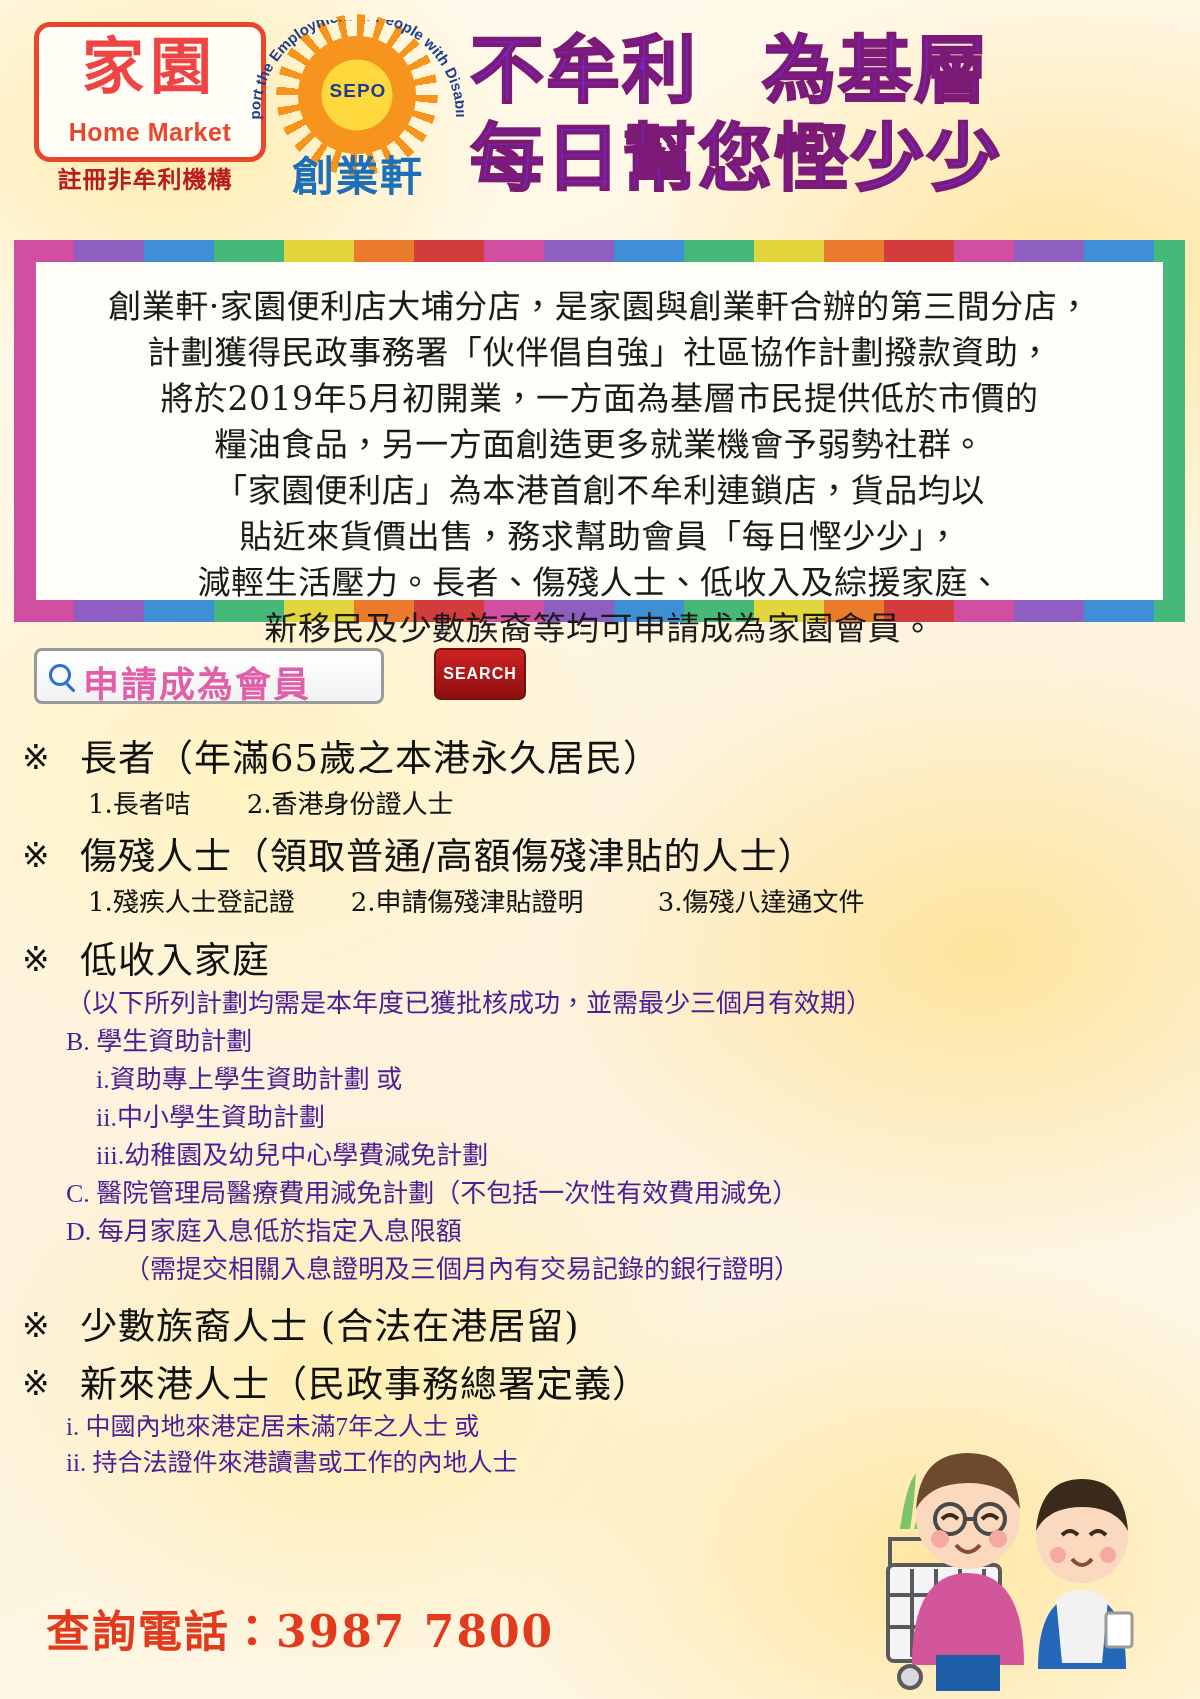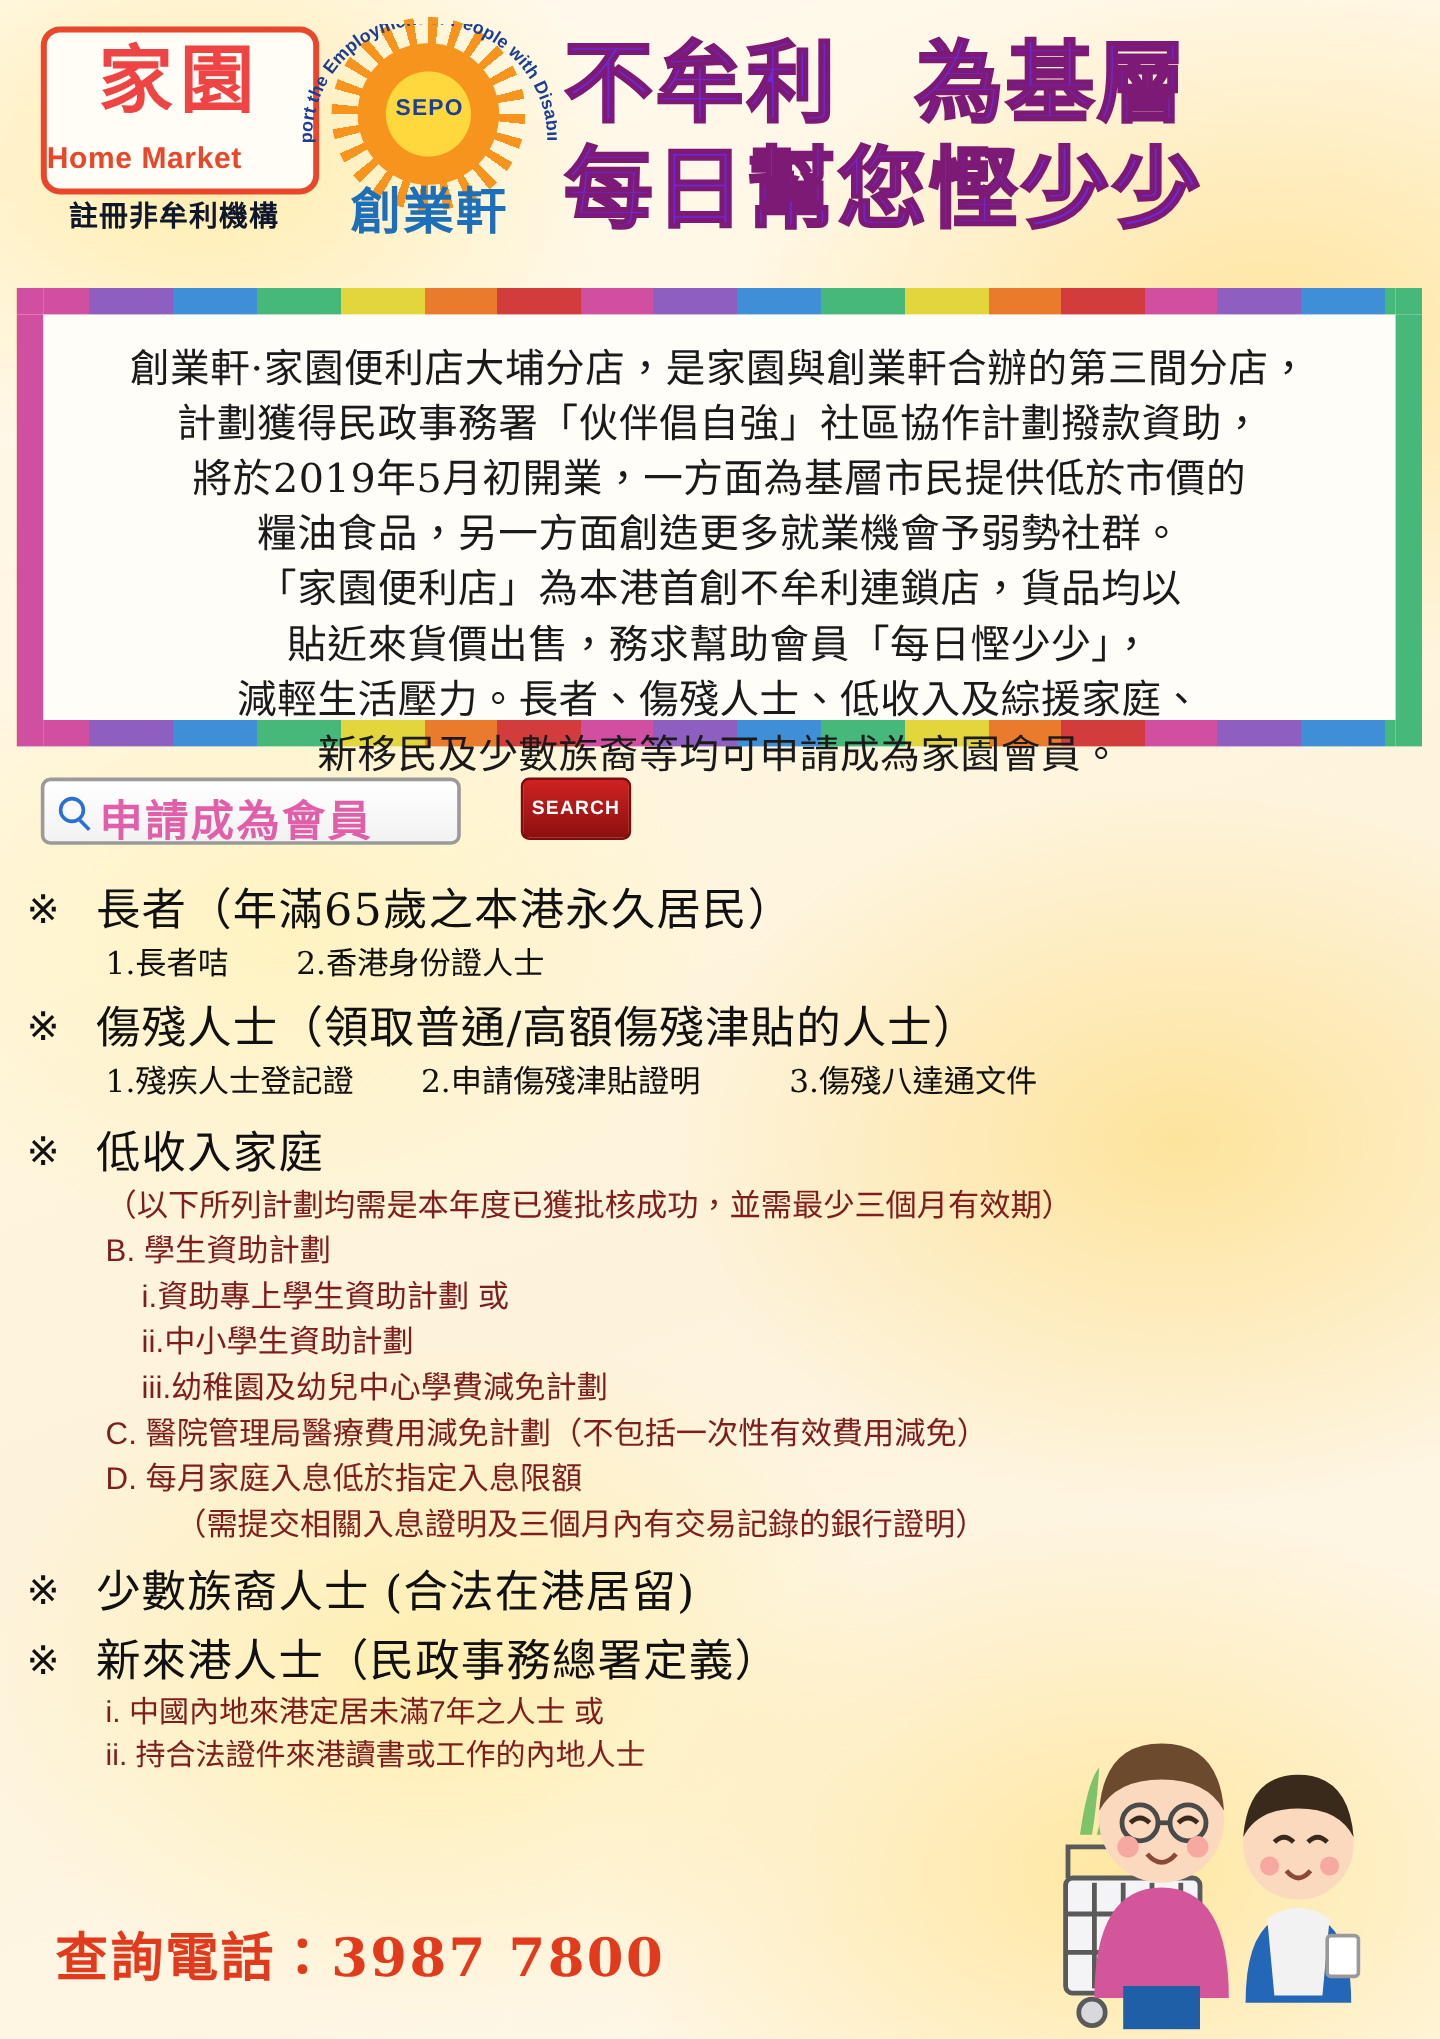--- a/index.html
+++ b/index.html
@@ -17,24 +17,24 @@
   }
   .page{position:absolute;inset:0;}
 
   
   .header{position:absolute;left:0;top:0;width:1200px;height:232px;}
   .logo-box{position:absolute;left:34px;top:22px;width:222px;height:130px;
     border:5px solid #e8472c;border-radius:16px;background:#fffdf6;}
   .logo-cn{position:absolute;left:0;right:0;top:6px;text-align:center;
     font-family:"DejaVu Serif","Liberation Serif",serif;font-weight:700;
     font-size:62px;color:#ef4444;letter-spacing:6px;line-height:1.1;}
-  .logo-en{position:absolute;left:0;right:0;bottom:10px;text-align:left;
+  .logo-en{position:absolute;left:0;right:0;bottom:10px;text-align:center;
     font-weight:700;font-size:25px;color:#e8472c;letter-spacing:.5px;}
   .logo-sub{position:absolute;left:34px;top:160px;width:222px;text-align:center;
-    font-size:24px;color:#0f172a;font-weight:700;letter-spacing:1px;}
+    font-size:24px;color:#b91c1c;font-weight:700;letter-spacing:1px;}
 
   .sepo{position:absolute;left:258px;top:14px;width:200px;height:170px;}
   .sun{position:absolute;left:40px;top:22px;width:118px;height:118px;border-radius:50%;
     background:radial-gradient(circle at 50% 50%,#ffd83d 0 42%,#f7941e 43% 100%);}
   .sun::before{content:"";position:absolute;left:-22px;top:-22px;width:162px;height:162px;border-radius:50%;
     background:
       conic-gradient(from 0deg,
         #f7941e 0 6deg,transparent 6deg 15deg,#f7941e 15deg 21deg,transparent 21deg 30deg,
         #f7941e 30deg 36deg,transparent 36deg 45deg,#f7941e 45deg 51deg,transparent 51deg 60deg,
         #f7941e 60deg 66deg,transparent 66deg 75deg,#f7941e 75deg 81deg,transparent 81deg 90deg,
@@ -87,21 +87,21 @@
   .searchbtn span{position:absolute;left:0;right:0;top:15px;text-align:center;color:#fff;font-size:16px;font-weight:700;letter-spacing:1px;}
 
   
   .crit{position:absolute;left:22px;top:725px;width:1080px;}
   .row{display:flex;align-items:flex-start;margin-top:10px;}
   .mark{width:58px;flex:0 0 58px;font-size:33px;line-height:46px;color:#111;}
   .h1t{font-family:"DejaVu Serif","Liberation Serif",serif;font-size:37px;line-height:48px;color:#111;letter-spacing:1px;}
   .sub{margin:2px 0 0 66px;font-family:"DejaVu Serif","Liberation Serif",serif;font-size:26px;line-height:38px;color:#111;}
   .sub .gap{display:inline-block;width:56px;}
   .sub .gap2{display:inline-block;width:74px;}
-  .blk{margin:0 0 0 66px;font-family:Liberation Sans, sans-serif;font-size:26px;line-height:38px;color:#7f1d1d;}
+  .blk{margin:0 0 0 44px;font-family:Liberation Serif, serif;font-size:26px;line-height:38px;color:#4c1d95;}
   .blk .i1{display:block;}
   .blk .i2{display:block;padding-left:30px;}
   .blk .i3{display:block;padding-left:58px;}
   .sec-low{margin-top:16px;}
   .tail{margin-top:14px;}
 
   .phone{position:absolute;left:46px;top:1596px;font-family:"DejaVu Serif","Liberation Serif",serif;
     font-size:44px;font-weight:700;color:#e23a1d;letter-spacing:2px;}
 
   

